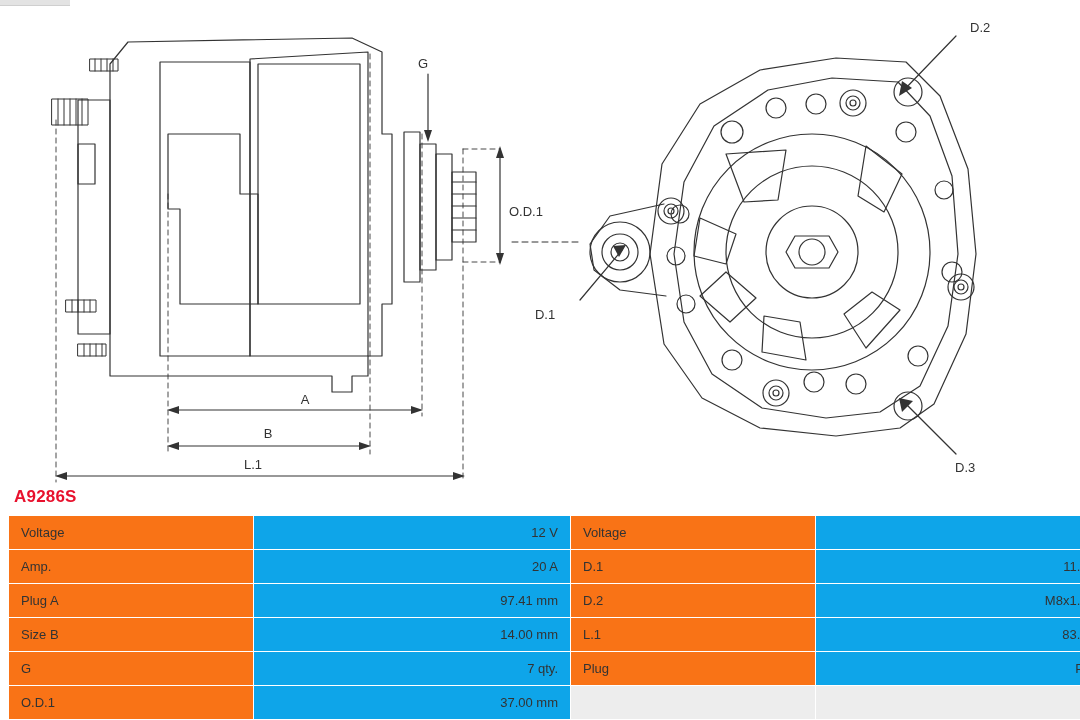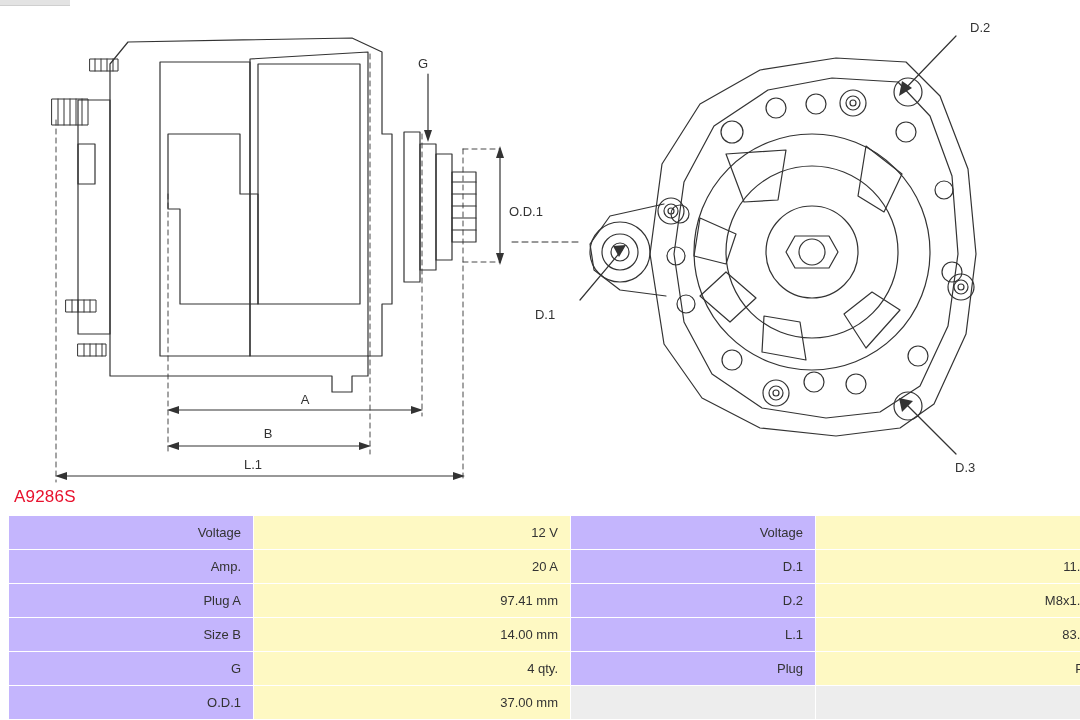--- a/index.html
+++ b/index.html
@@ -37,21 +37,21 @@
     height: 480px;
   }
   .drawing svg {
     display: block;
   }
   .part-code {
     position: absolute;
     left: 14px;
     top: 487px;
     font-size: 17px;
-    font-weight: normal;
+    font-weight: bold;
     color: #e8112d;
     letter-spacing: 0.2px;
   }
   .spec-table {
     position: absolute;
     left: 8px;
     top: 515px;
     width: 1064px;
     border-collapse: collapse;
     table-layout: fixed;
@@ -59,26 +59,26 @@
   .spec-table td {
     height: 33px;
     font-size: 13px;
     padding: 0 12px;
     border: 1px solid #ffffff;
     color: #333333;
     white-space: nowrap;
     overflow: hidden;
   }
   .spec-table td.label {
-    background: #c4b5fd;
-    text-align: right;
+    background: #f97316;
+    text-align: left;
     width: 220px;
   }
   .spec-table td.value {
-    background: #fef9c3;
+    background: #0ea5e9;
     text-align: right;
     width: 292px;
   }
   .spec-table td.empty {
     background: #ededed;
   }
   .dim-label {
     font-family: "Liberation Sans", sans-serif;
     font-size: 13px;
     fill: #333333;
@@ -295,21 +295,21 @@
         <td class="value">M8x1.25 mm</td>
       </tr>
       <tr>
         <td class="label">Size B</td>
         <td class="value">14.00 mm</td>
         <td class="label">L.1</td>
         <td class="value">83.50 mm</td>
       </tr>
       <tr>
         <td class="label">G</td>
-        <td class="value">4 qty.</td>
+        <td class="value">7 qty.</td>
         <td class="label">Plug</td>
         <td class="value">PL_N/A</td>
       </tr>
       <tr>
         <td class="label">O.D.1</td>
         <td class="value">37.00 mm</td>
         <td class="empty"></td>
         <td class="empty"></td>
       </tr>
     </tbody>

